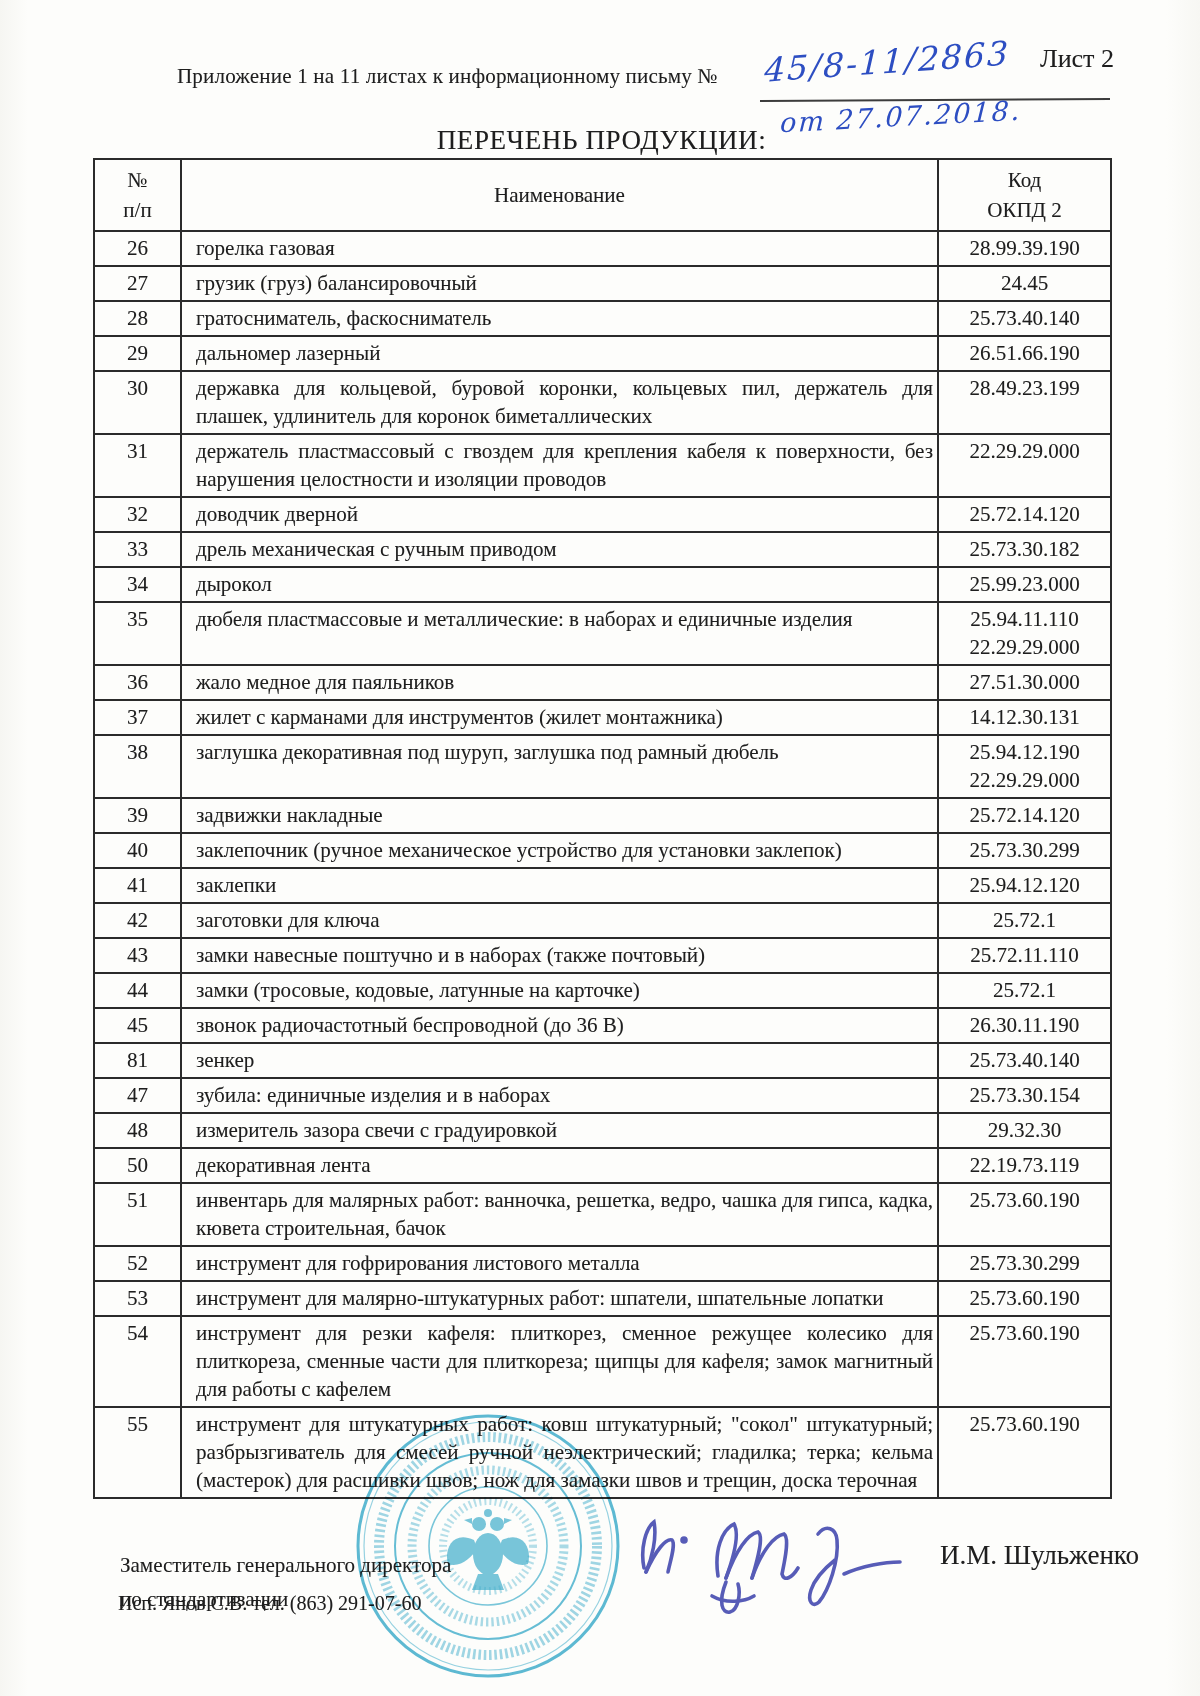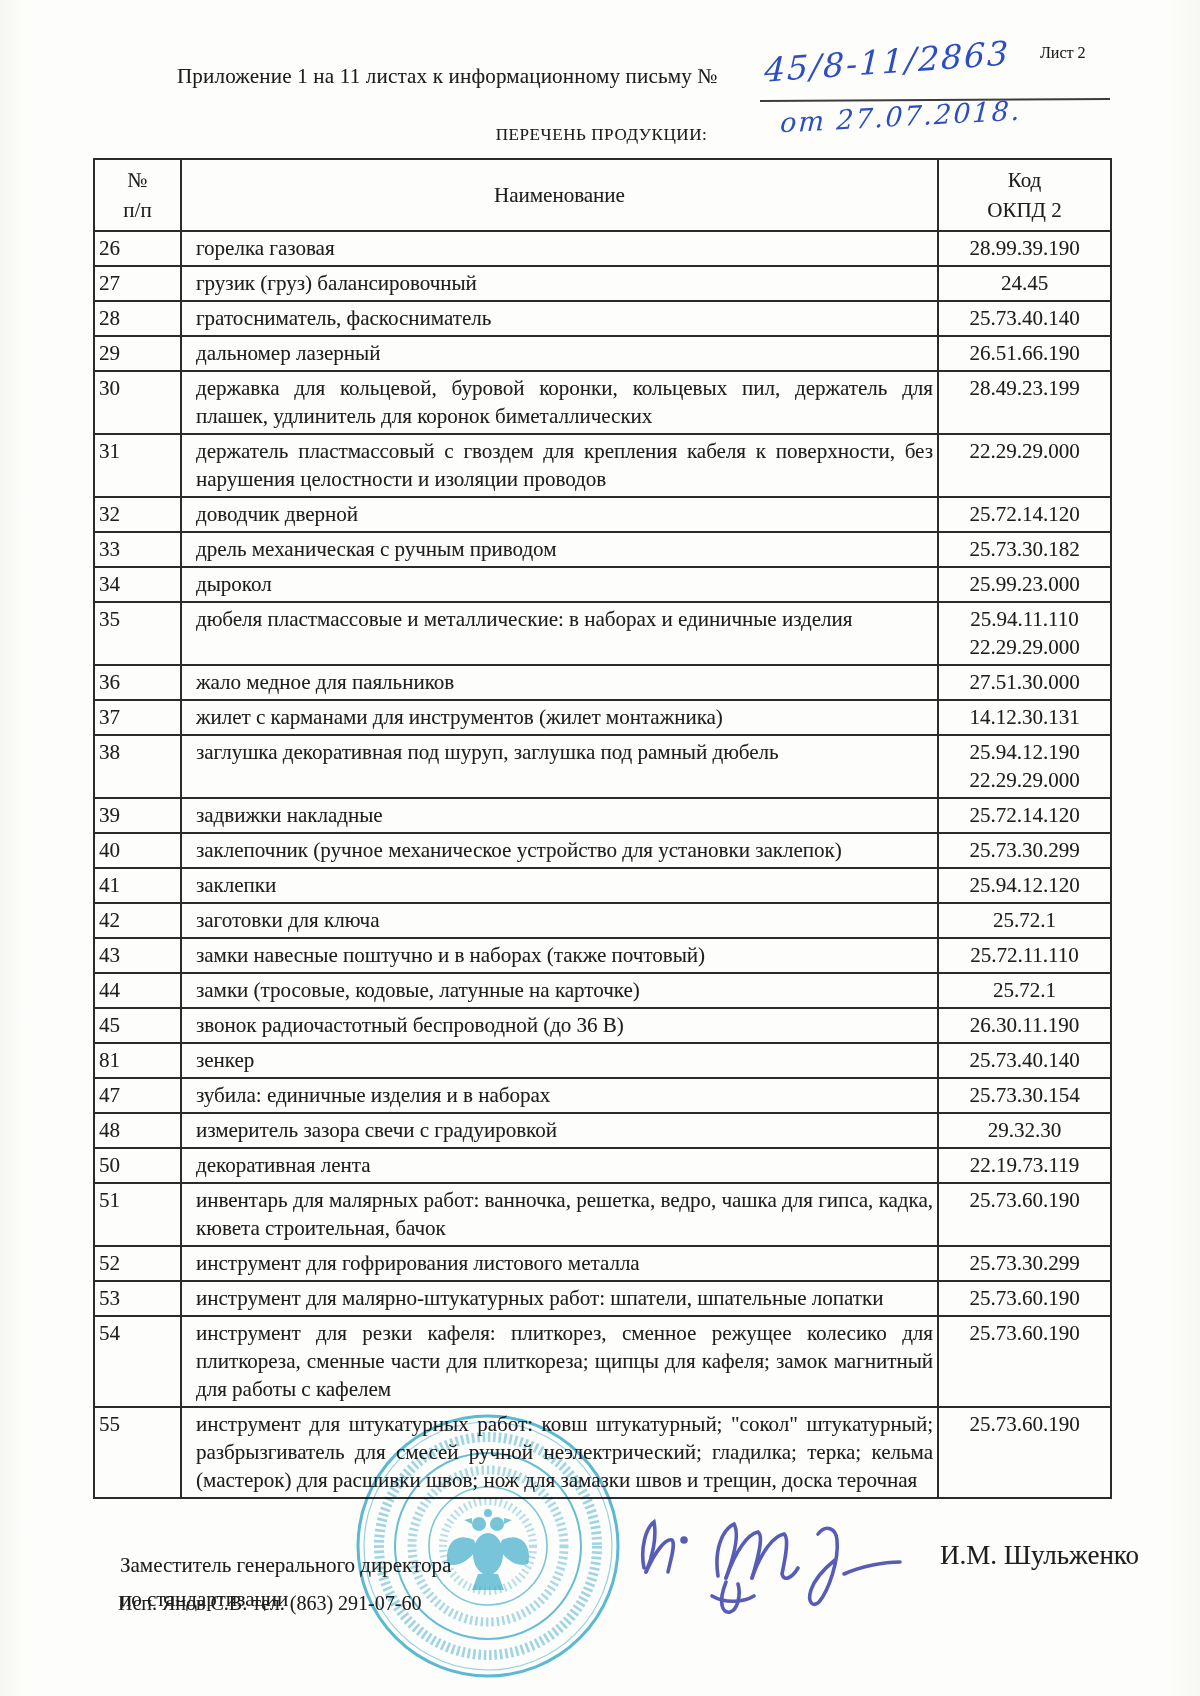--- a/index.html
+++ b/index.html
@@ -2,45 +2,45 @@
 <html lang="ru"><head>
 <meta charset="utf-8">
 <style>
   html,body{margin:0;padding:0;}
   body{
     width:1200px;height:1696px;position:relative;overflow:hidden;
     background:linear-gradient(90deg,#f6f6f2 0,#fdfdfb 28px,#fdfdfb 1166px,#f7f7f3 100%);
     font-family:"Liberation Serif", serif;color:#1e1e1e;
   }
   .txt{text-shadow:0.25px 0.25px 0 rgba(20,20,20,0.28);}
-  .sheet-label{position:absolute;top:44px;left:1040px;font-size:16px;}
+  .sheet-label{position:absolute;top:44px;left:1040px;font-size:26px;}
   .appendix{position:absolute;top:64px;left:132px;font-size:21px;letter-spacing:0.2px;margin-left:45px;}
   .hw-number{
     position:absolute;top:42px;left:764px;font-size:33px;color:#2d4ec2;
     font-style:italic;transform:rotate(-4deg) skewX(-6deg);letter-spacing:2px;
     font-family:"DejaVu Serif", serif;
   }
   .hw-underline{position:absolute;top:99px;left:760px;width:350px;height:2px;background:#3c3c3c;transform:rotate(-0.3deg);}
   .hw-date{
     position:absolute;top:101px;left:780px;font-size:27px;color:#2d4ec2;
     font-style:italic;transform:rotate(-3deg) skewX(-6deg);letter-spacing:2px;
     font-family:"DejaVu Serif", serif;
   }
-  .doc-title{position:absolute;top:125px;left:93px;width:1017px;text-align:center;font-size:17px;letter-spacing:0.6px;}
+  .doc-title{position:absolute;top:125px;left:93px;width:1017px;text-align:center;font-size:27px;letter-spacing:0.6px;}
   table.products{
     position:absolute;top:158px;left:93px;width:1017px;
     border-collapse:collapse;table-layout:fixed;
   }
   .products th,.products td{border:2px solid #2b2b2b;}
   .products thead th{font-weight:normal;font-size:21px;height:66px;vertical-align:middle;padding:2px 4px;line-height:30px;}
   .col-num{width:87px;}
   .col-name{width:757px;}
   .col-code{width:173px;}
   .products tbody td{vertical-align:top;font-size:21px;line-height:28px;padding:2px 4px 3px;}
-  .products tbody td.c-num{text-align:left;}
+  .products tbody td.c-num{text-align:center;}
   .products tbody td.c-name{text-align:justify;padding-left:14px;}
   .products tbody td.c-code{text-align:center;}
   .code-line{white-space:nowrap;}
   .position-1{position:absolute;top:1553px;left:120px;font-size:21px;}
   .position-2{position:absolute;top:1543px;left:120px;font-size:21px;margin-top:44px;}
   .signer{position:absolute;top:1540px;left:940px;font-size:27px;}
   .executor{position:absolute;top:1592px;left:118px;font-size:20px;}
   .stamp{position:absolute;left:340px;top:1398px;width:296px;height:296px;mix-blend-mode:multiply;opacity:0.9;}
   .signature{position:absolute;left:626px;top:1490px;width:300px;height:132px;mix-blend-mode:multiply;}
 </style>

